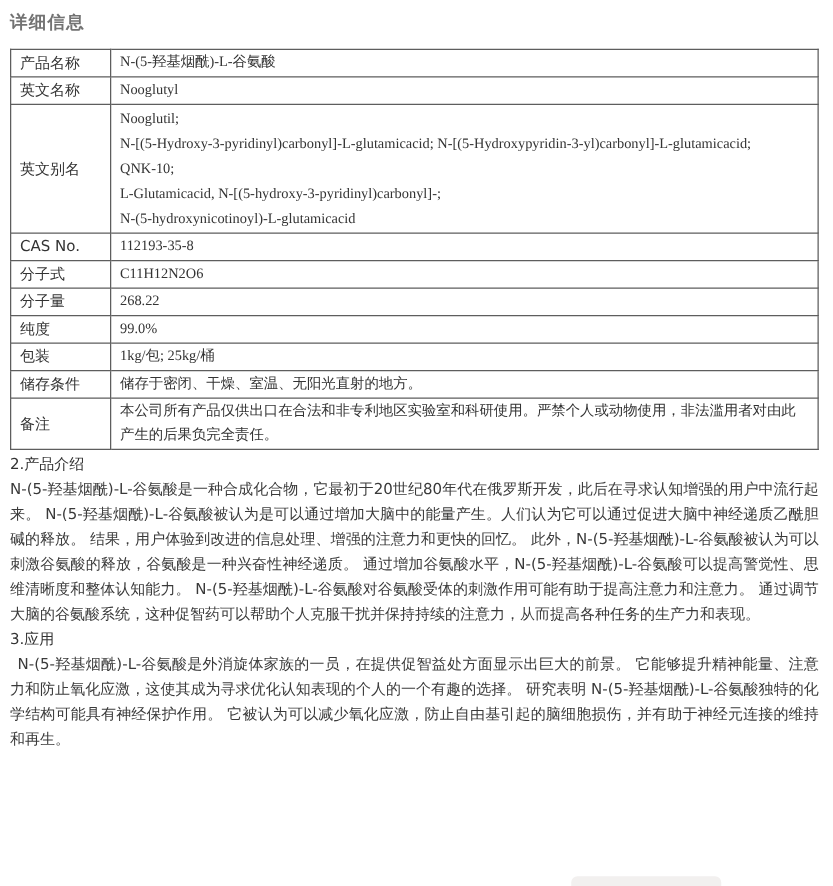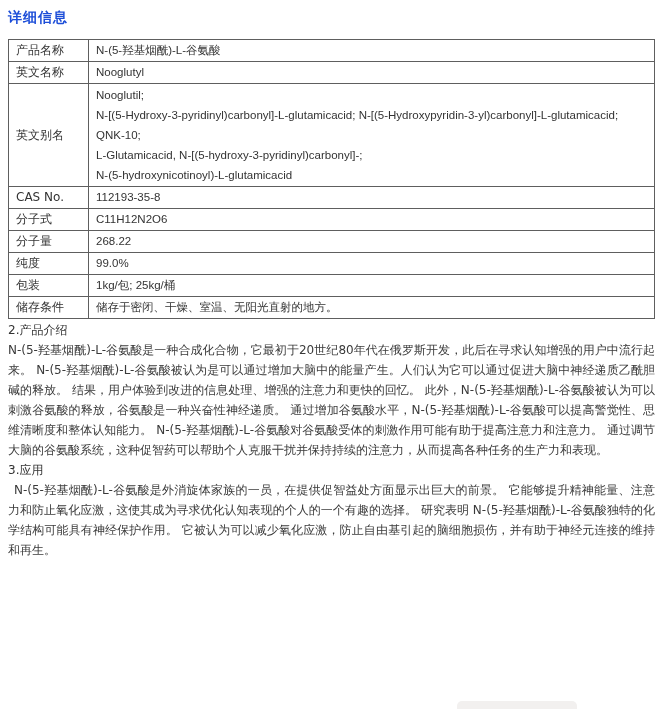--- a/index.html
+++ b/index.html
@@ -8,21 +8,21 @@
     width: 666px; height: 709px;
     overflow: hidden;
     position: relative;
     font-family: "DejaVu Sans", "Liberation Sans", sans-serif;
     color: #333333;
   }
   .content { padding: 7px 11px 0 8px; }
   .page-title {
     font-size: 14px;
     font-weight: bold;
-    color: #1d4ed8;
+    color: #737373;
     margin: 2px 0 12px 0;
     letter-spacing: 1px;
   }
   table.info-table {
     width: 100%;
     border-collapse: collapse;
     table-layout: fixed;
   }
   .info-table td {
     border: 1px solid #5e5e5e;
@@ -30,21 +30,21 @@
     font-size: 12px;
     line-height: 19px;
     vertical-align: middle;
     color: #333333;
   }
   .info-table td.label {
     width: 80px;
     font-family: "DejaVu Sans", "Liberation Sans", sans-serif;
   }
   .info-table td.value {
-    font-family: Liberation Sans, sans-serif;
+    font-family: Liberation Serif, serif;
     font-size: 11.5px;
     word-break: break-all;
   }
   .alias-line { line-height: 20px; }
   .multiline { line-height: 20px; }
   .sections { margin-top: 1px; }
   .section-heading {
     font-size: 12px;
     line-height: 20px;
     color: #333333;
@@ -116,20 +116,24 @@
         <td class="value">99.0%</td>
       </tr>
       <tr>
         <td class="label">包装</td>
         <td class="value">1kg/包; 25kg/桶</td>
       </tr>
       <tr>
         <td class="label">储存条件</td>
         <td class="value">储存于密闭、干燥、室温、无阳光直射的地方。</td>
       </tr>
+      <tr>
+        <td class="label">备注</td>
+        <td class="value multiline">本公司所有产品仅供出口在合法和非专利地区实验室和科研使用。严禁个人或动物使用，非法滥用者对由此产生的后果负完全责任。</td>
+      </tr>
     </tbody>
   </table>
 
   <div class="sections">
 
     <div class="section">
       <div class="section-heading">2.产品介绍</div>
       <p class="section-body">N-(5-羟基烟酰)-L-谷氨酸是一种合成化合物，它最初于20世纪80年代在俄罗斯开发，此后在寻求认知增强的用户中流行起来。 N-(5-羟基烟酰)-L-谷氨酸被认为是可以通过增加大脑中的能量产生。人们认为它可以通过促进大脑中神经递质乙酰胆碱的释放。 结果，用户体验到改进的信息处理、增强的注意力和更快的回忆。 此外，N-(5-羟基烟酰)-L-谷氨酸被认为可以刺激谷氨酸的释放，谷氨酸是一种兴奋性神经递质。 通过增加谷氨酸水平，N-(5-羟基烟酰)-L-谷氨酸可以提高警觉性、思维清晰度和整体认知能力。 N-(5-羟基烟酰)-L-谷氨酸对谷氨酸受体的刺激作用可能有助于提高注意力和注意力。 通过调节大脑的谷氨酸系统，这种促智药可以帮助个人克服干扰并保持持续的注意力，从而提高各种任务的生产力和表现。</p>
     </div>
 

